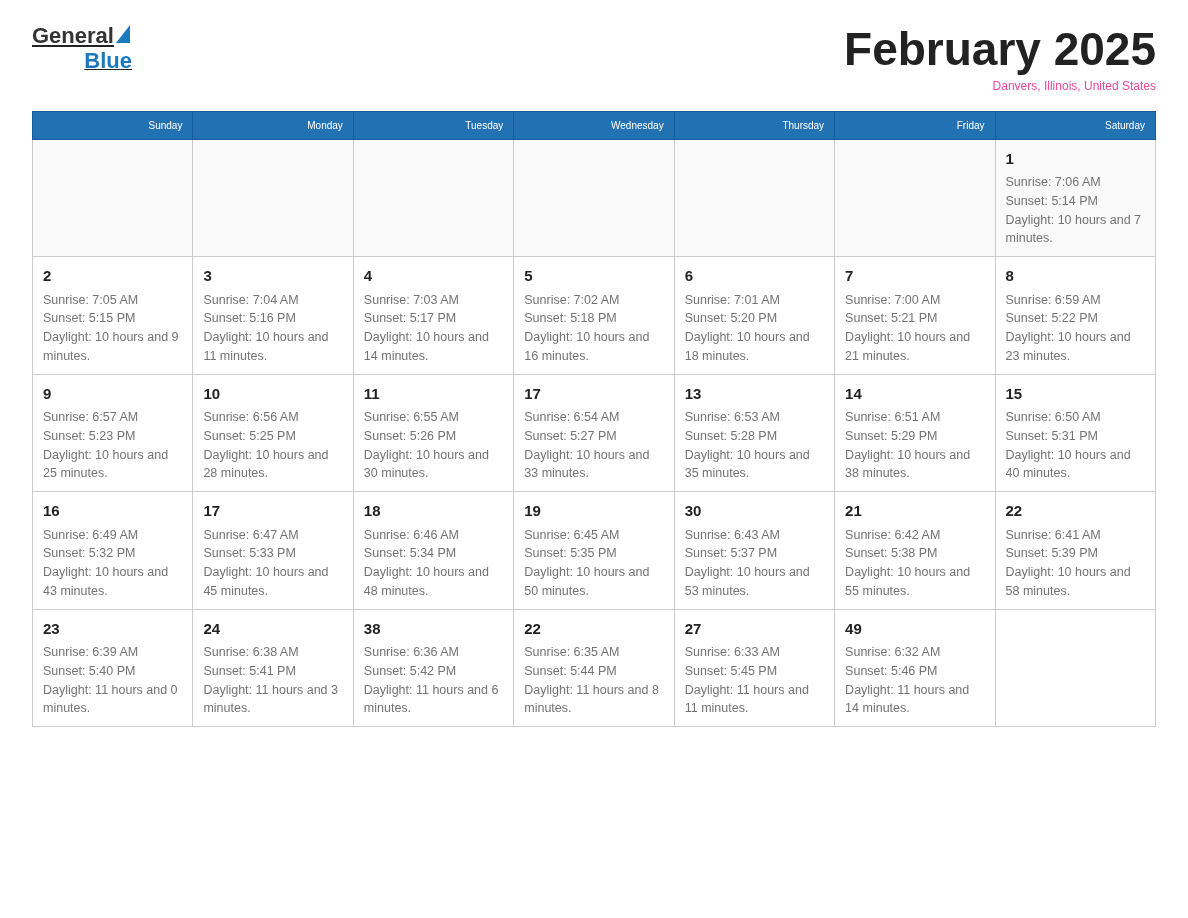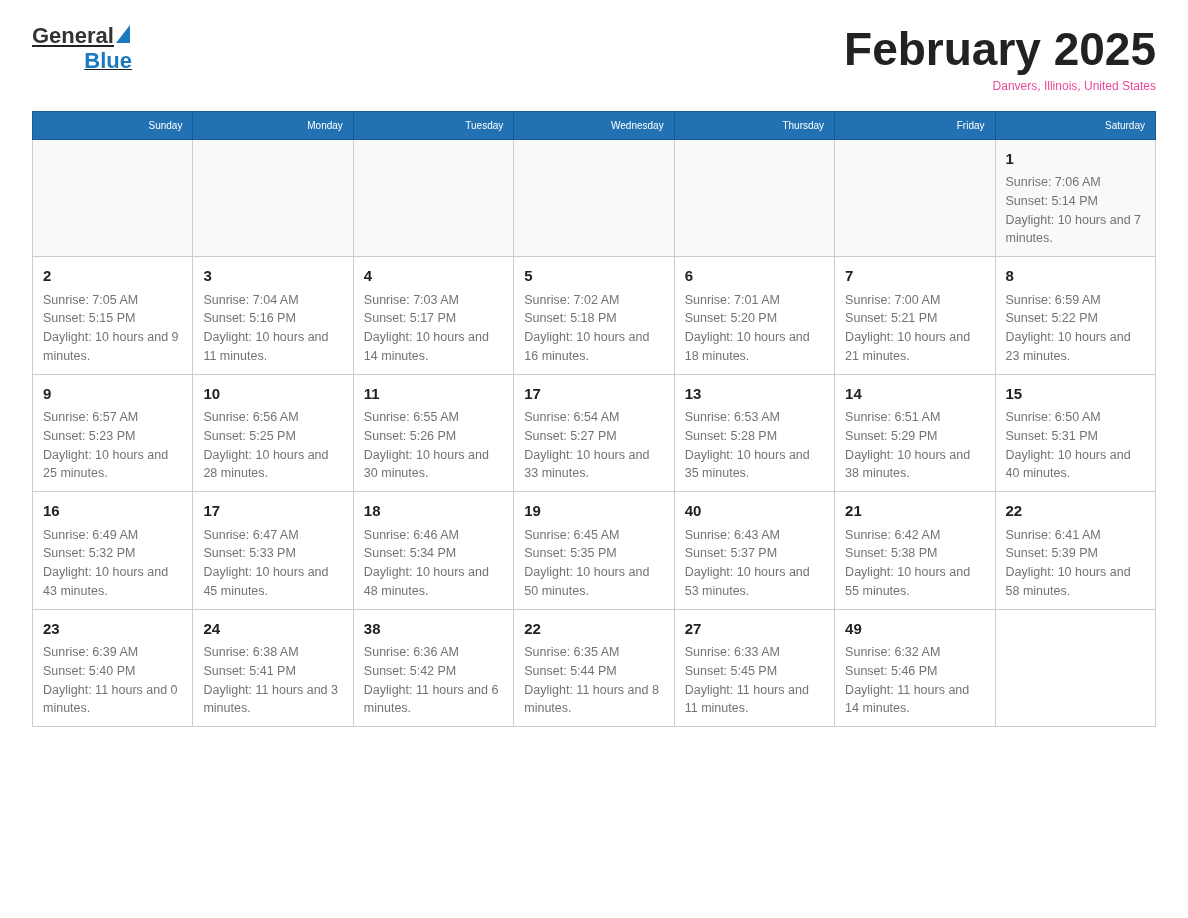--- a/index.html
+++ b/index.html
@@ -218,21 +218,21 @@
         </td>
         <td>
           <span class="day-number">18</span>
           <div class="day-info">Sunrise: 6:46 AM<br>Sunset: 5:34 PM<br>Daylight: 10 hours and 48 minutes.</div>
         </td>
         <td>
           <span class="day-number">19</span>
           <div class="day-info">Sunrise: 6:45 AM<br>Sunset: 5:35 PM<br>Daylight: 10 hours and 50 minutes.</div>
         </td>
         <td>
-          <span class="day-number">40</span>
+          <span class="day-number">30</span>
           <div class="day-info">Sunrise: 6:43 AM<br>Sunset: 5:37 PM<br>Daylight: 10 hours and 53 minutes.</div>
         </td>
         <td>
           <span class="day-number">21</span>
           <div class="day-info">Sunrise: 6:42 AM<br>Sunset: 5:38 PM<br>Daylight: 10 hours and 55 minutes.</div>
         </td>
         <td>
           <span class="day-number">22</span>
           <div class="day-info">Sunrise: 6:41 AM<br>Sunset: 5:39 PM<br>Daylight: 10 hours and 58 minutes.</div>
         </td>

